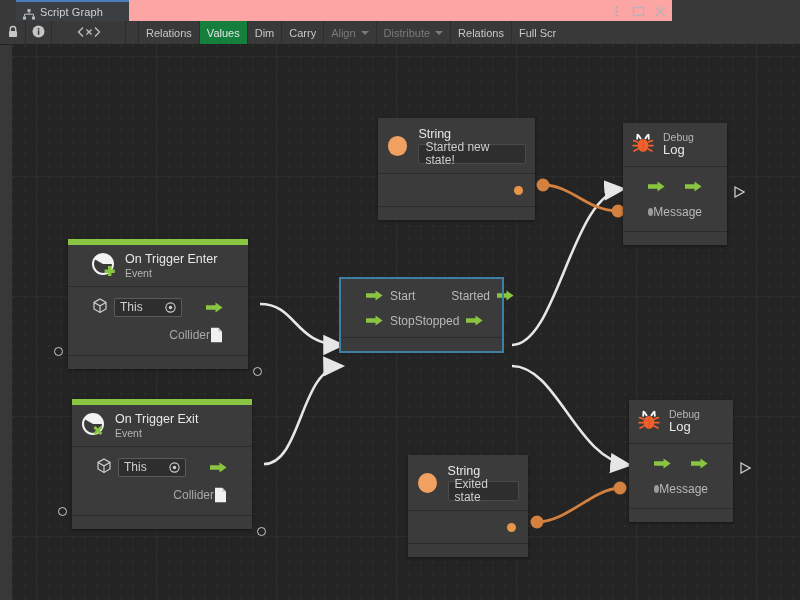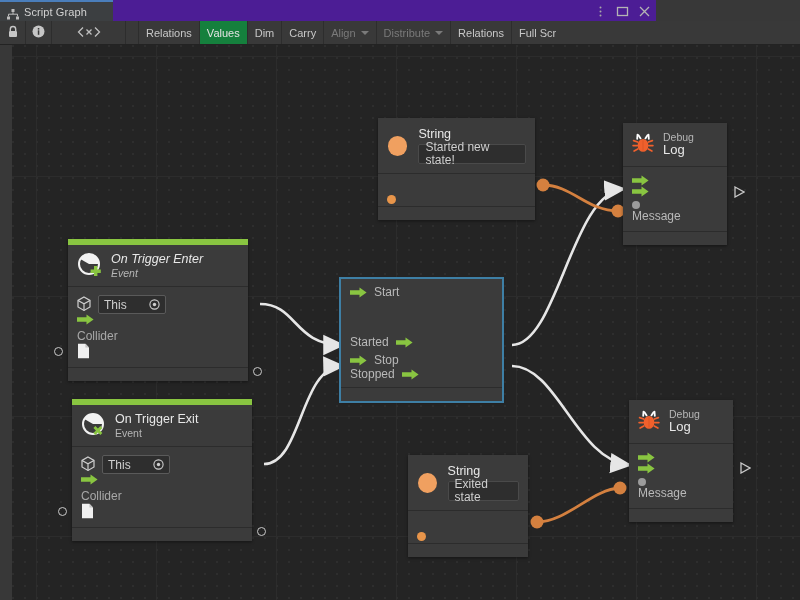--- a/index.html
+++ b/index.html
@@ -6,22 +6,22 @@
   body{
     width:800px;height:600px;overflow:hidden;
     background:#383838;
     font-family:"Liberation Sans", sans-serif;
     -webkit-font-smoothing:antialiased;
   }
   #app{position:relative;width:800px;height:600px;overflow:hidden;}
 
   
   .titlebar{
-    position:absolute;left:0;top:0;width:656px;height:21px;
-    background:#4c1d95;
+    position:absolute;left:16px;top:0;width:656px;height:21px;
+    background:#fca5a5;
   }
   .tab{
     position:absolute;left:0;top:0;width:113px;height:21px;
     background:#3c3f41;
     border-top:2px solid #4a7ebb;
     box-sizing:border-box;
     display:flex;align-items:center;gap:5px;
     padding-left:7px;
   }
   .tab-label{
@@ -103,22 +103,22 @@
   .node .head-ic{flex:0 0 auto;display:block;}
   .node .titles{display:flex;flex-direction:column;line-height:1.15;}
   .t-small{font-size:10.5px;color:#b6b6b6;}
   .t-big{font-size:13px;color:#e8e8e8;}
   .t-one{font-size:12.5px;color:#e8e8e8;}
   .node .body{padding:6px 0 0 0;background:#3b3b3b;}
   .node .foot{
     height:13px;background:#3b3b3b;border-top:1px solid #2c2c2c;margin-top:6px;
   }
   .row{
-    display:flex;justify-content:space-between;
-    padding:2px 9px;min-height:20px;flex-direction:column;
+    display:flex;align-items:center;justify-content:space-between;
+    padding:2px 25px;min-height:20px;
   }
   .row .left,.row .right{display:flex;align-items:center;gap:7px;}
   .lbl{color:#b9b9b9;font-size:12px;}
   .lbl-dim{color:#a8a8a8;font-size:12px;}
 
   .arrow-g{width:17px;height:11px;display:block;}
   .dot-grey{width:8px;height:8px;border-radius:50%;background:#9b9b9b;display:block;}
   .dot-orange{width:9px;height:9px;border-radius:50%;background:#e8954a;display:block;}
   .orange-big{width:20px;height:20px;border-radius:50%;background:#f0a060;display:block;}
 
@@ -316,21 +316,21 @@
       <div class="foot"></div>
     </div>
     <span class="port-tri" style="left:722px;top:139px;">
       <svg viewBox="0 0 11 12" width="11" height="12">
           <path d="M1 1 L10 6 L1 11 Z" fill="none" stroke="#c9c9c9" stroke-width="1.3"></path>
         </svg>
     </span>
 
     <div class="node" style="left:56px;top:194px;width:180px;">
       <div class="accent"></div>
-      <div class="head" style="padding:7px 9px 7px 9px;gap:10px;font-style:italic;">
+      <div class="head" style="padding:7px 9px 7px 23px;gap:10px;">
         <span class="head-ic">
           <svg viewBox="0 0 24 24" width="24" height="24">
             <path d="M12 2 A10 10 0 1 0 12 22 A10 10 0 1 0 12 2 Z" fill="none" stroke="#f2f2f2" stroke-width="2"></path>
             <path d="M12 12 L12 2 A10 10 0 0 1 22 12 Z" fill="#f2f2f2"></path>
             <path d="M12 12 L3.3 7 A10 10 0 0 1 12 2 Z" fill="#f2f2f2"></path>
             <path d="M13.6 17.5 h3.4 v-3.4 h3.4 v3.4 h3.4 v3.4 h-3.4 v3.4 h-3.4 v-3.4 h-3.4 z" fill="#89c541"></path>
           </svg>
         </span>
         <span class="titles">
           <span class="t-big" style="font-size:12.5px;">On Trigger Enter</span>

